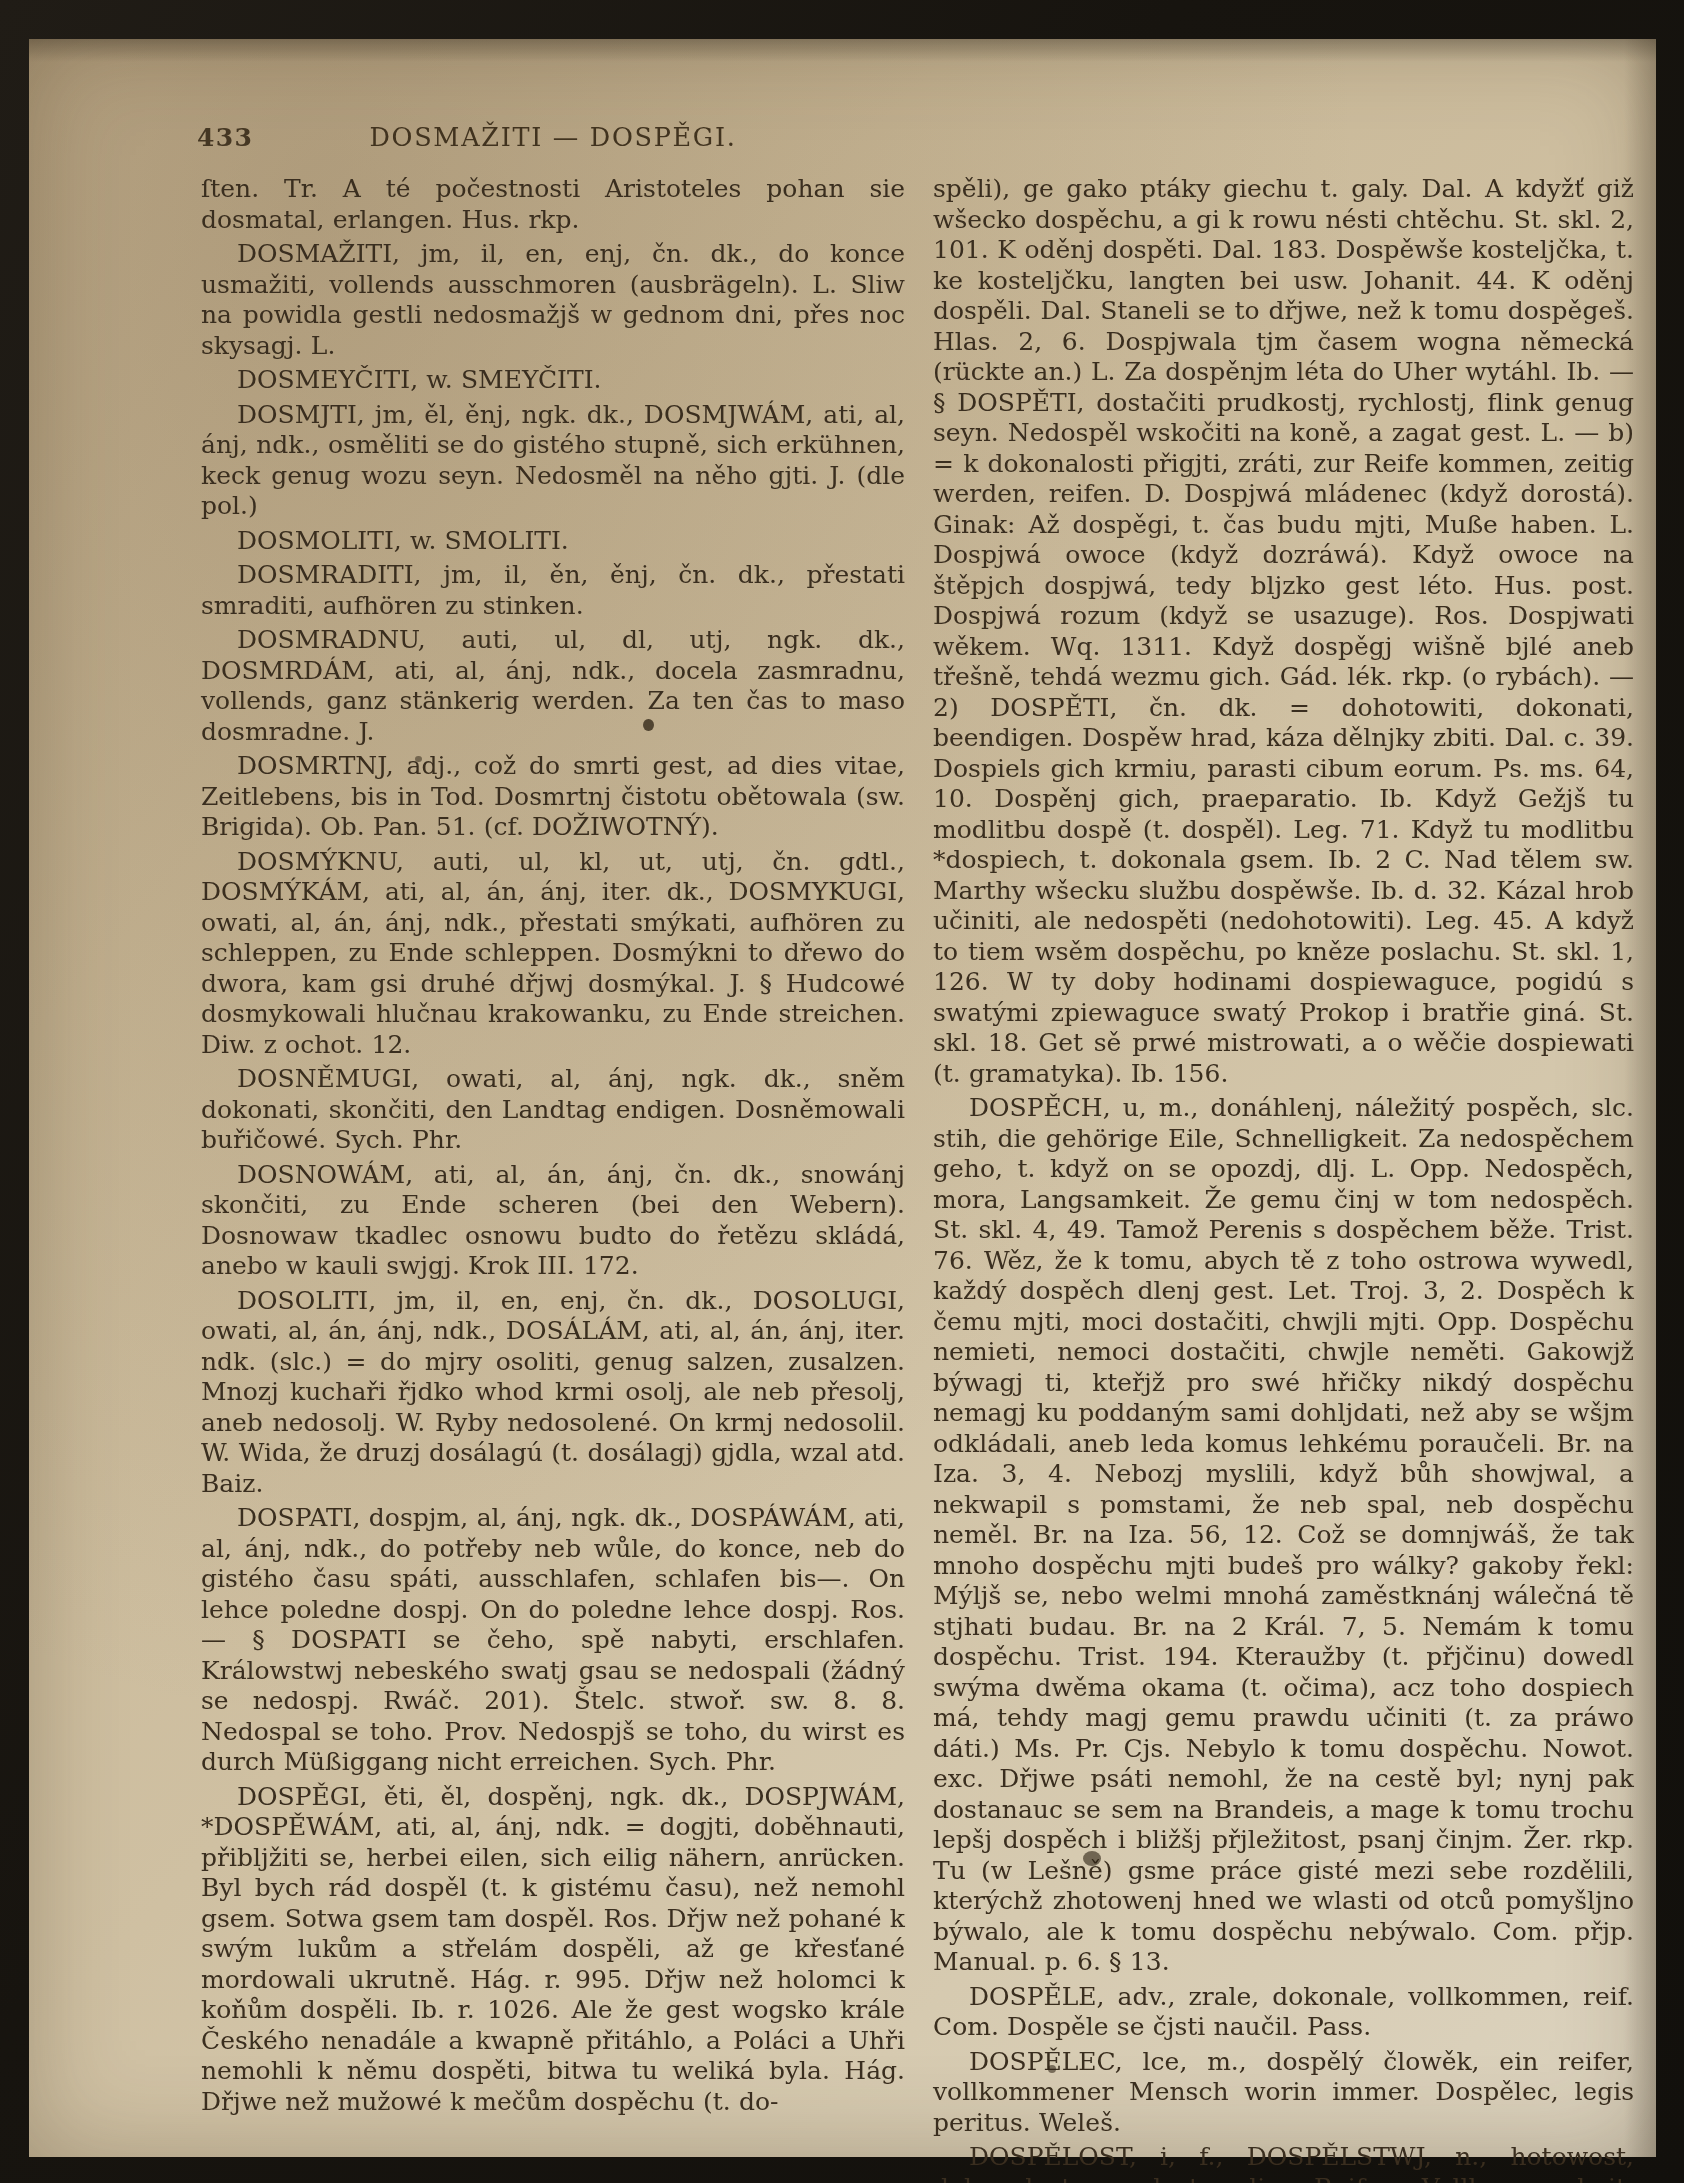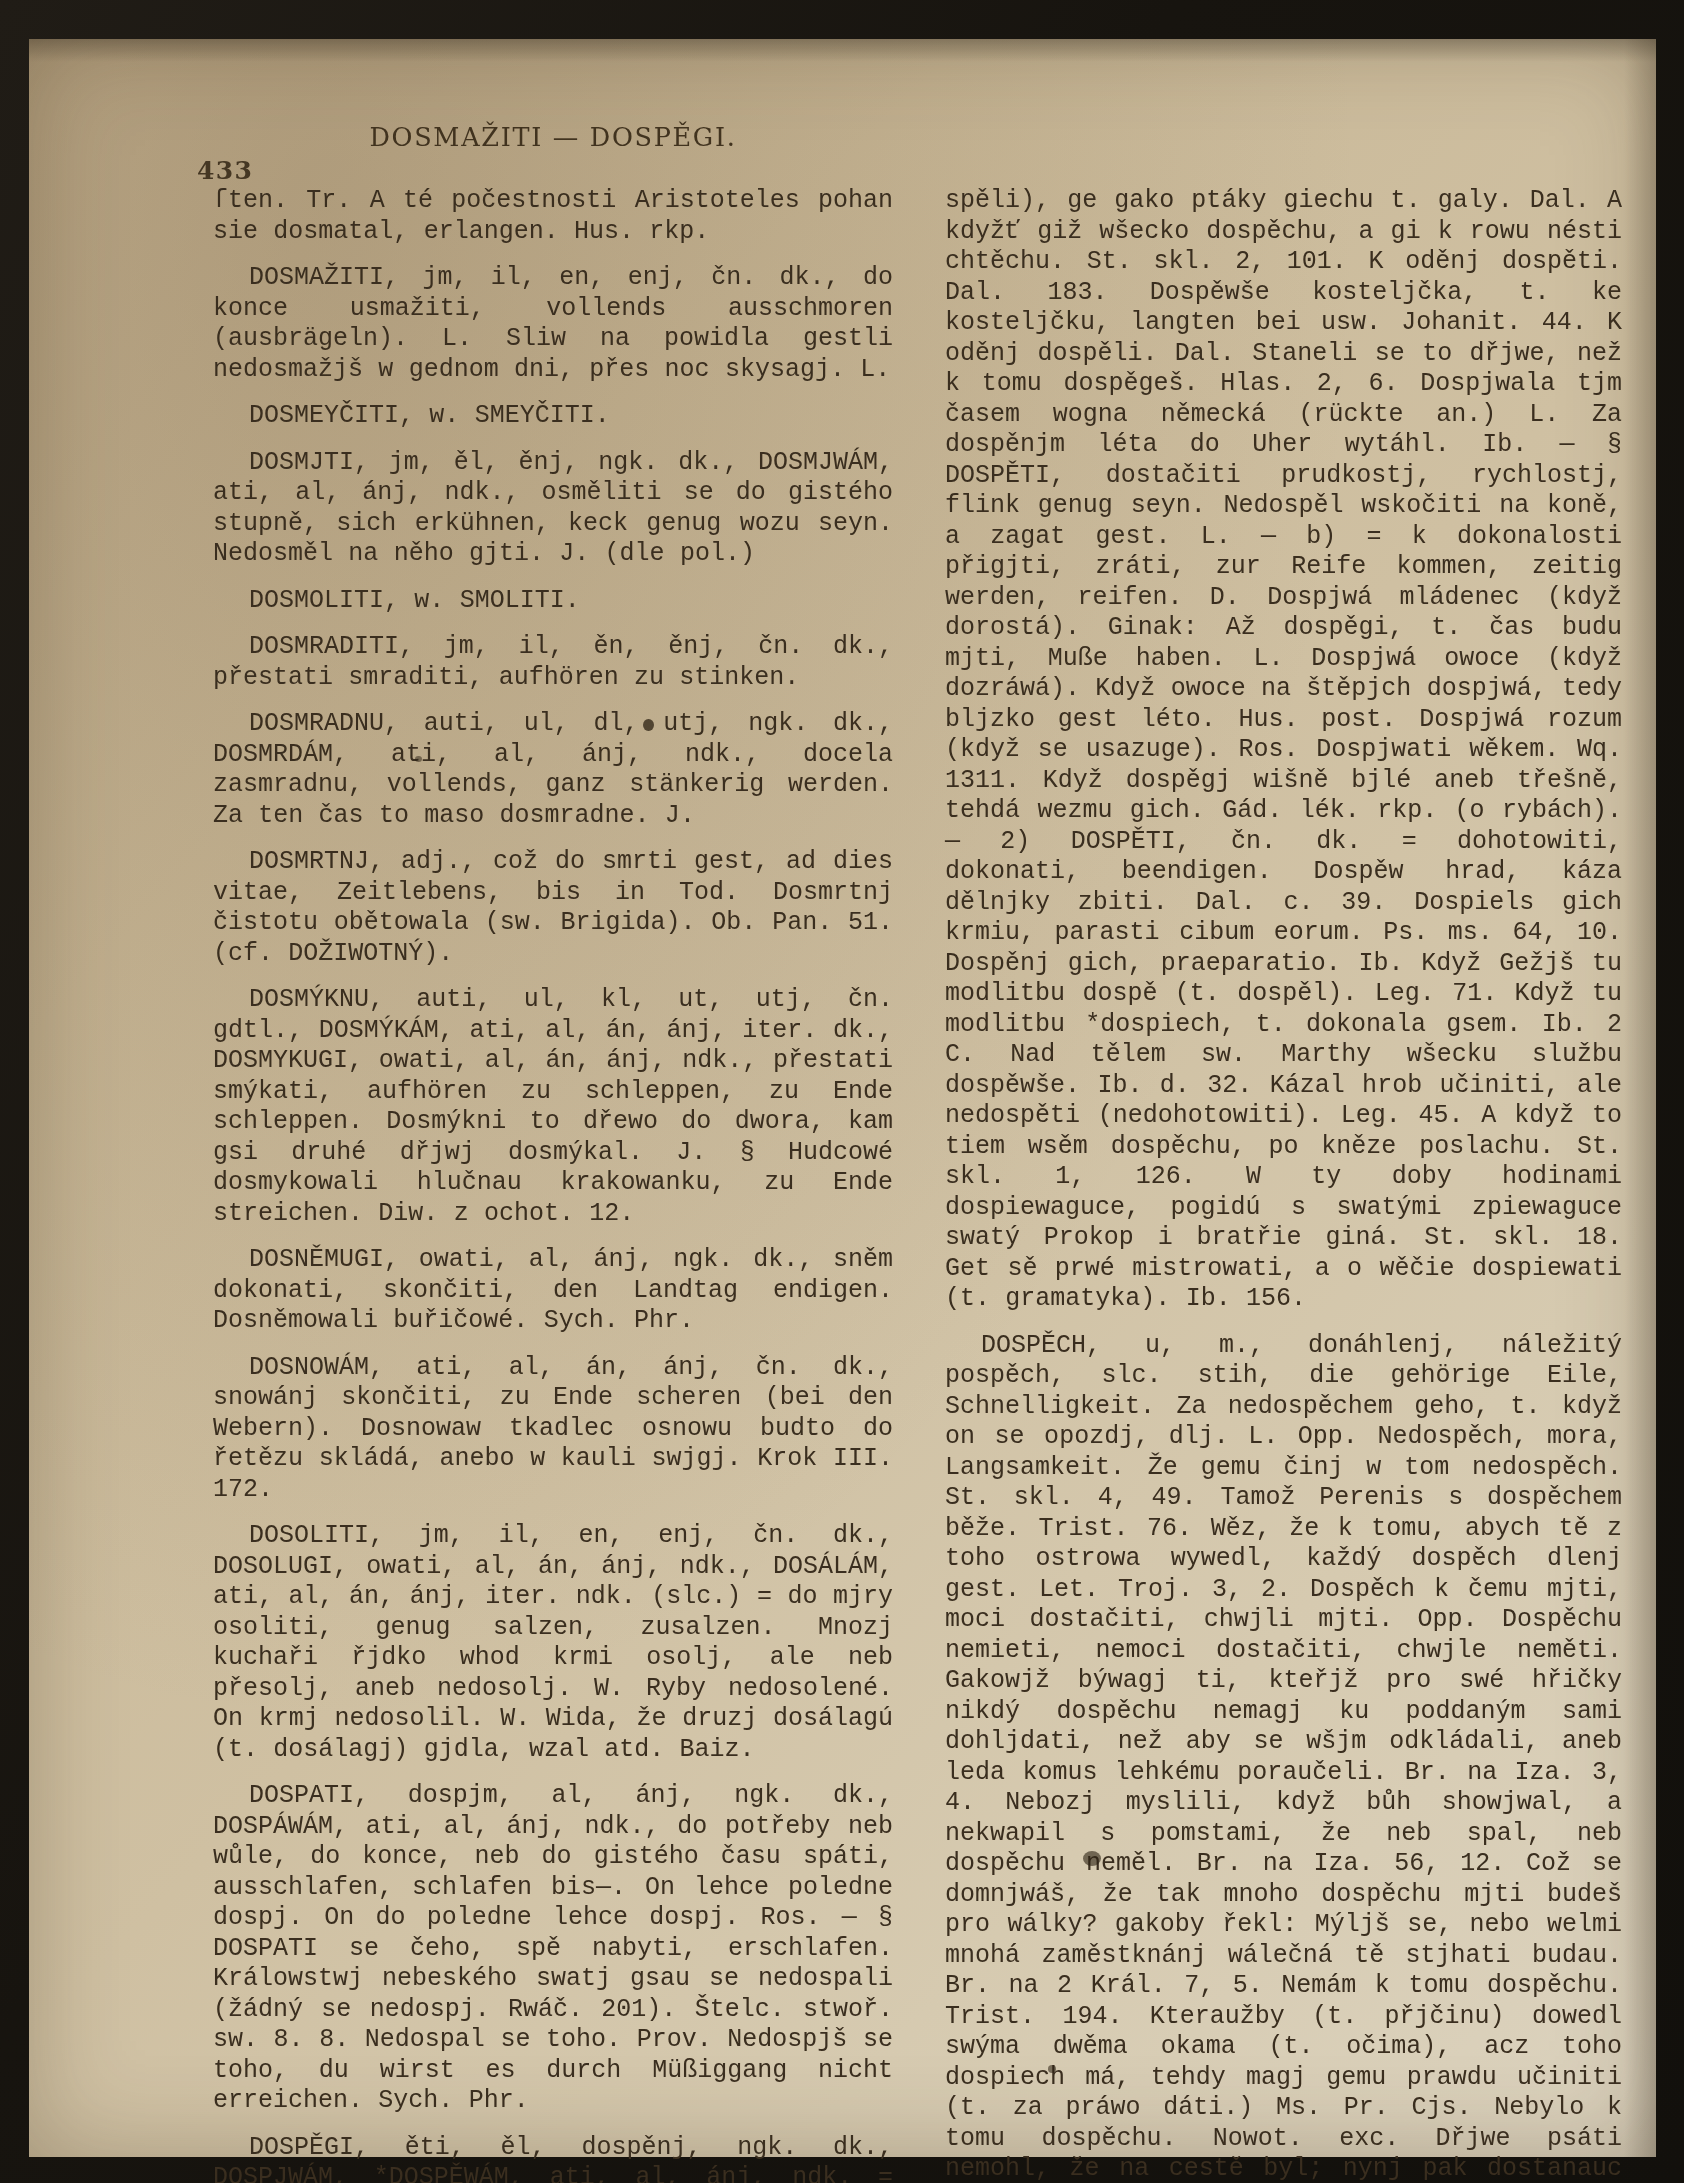--- a/index.html
+++ b/index.html
@@ -23,38 +23,38 @@
   .page::after{ 
     content:"";position:absolute;right:0;top:0;width:32px;height:100%;
     background:linear-gradient(to right,rgba(0,0,0,0),rgba(40,30,18,0.22));
   }
   .page::before{ 
     content:"";position:absolute;left:0;top:0;width:100%;height:23.4px;
     background:linear-gradient(to bottom,rgba(35,28,18,0.30),rgba(0,0,0,0));
   }
   .page-number{
     position:absolute;left:168px;top:84px;
-    font-size:25px;font-weight:bold;color:#453723;letter-spacing:1.4px;margin-top:33px;
+    font-size:25px;font-weight:bold;color:#453723;letter-spacing:1.4px;
   }
   .running-head{
     position:absolute;top:83px;width:712px;
     font-size:25.5px;font-weight:normal;color:#41331f;
     text-align:center;letter-spacing:1.7px;white-space:nowrap;
   }
   .running-head.left{left:168px;}
   .running-head.right{left:900px;}
   .col{
     position:absolute;top:131px;width:712px;
     font-size:25px;line-height:30.5px;
     color:#3a2e1f;text-align:justify;
     word-spacing:0.3px;
   }
   .col.left{left:168px;}
   .col.right{left:900px;width:709px;}
-  .col p.entry{margin:16px;text-indent:36px;font-family:Liberation Mono, monospace;}
+  .col p.entry{margin:4px;text-indent:36px;}
   .col p.entry.noindent{text-indent:0;}
   .speck{position:absolute;border-radius:50%;background:#2c2113;opacity:.75;}
   .speck.s1{left:614px;top:680px;width:11px;height:12.4px;}
   .speck.s2{left:1054px;top:1812px;width:18px;height:15px;opacity:.6;}
   .speck.s3{left:1019px;top:2026px;width:8.3px;height:7.6px;opacity:.55;}
   .speck.s4{left:386px;top:717px;width:6.9px;height:6.2px;opacity:.5;}
 </style>
 </head>
 <body>
 

